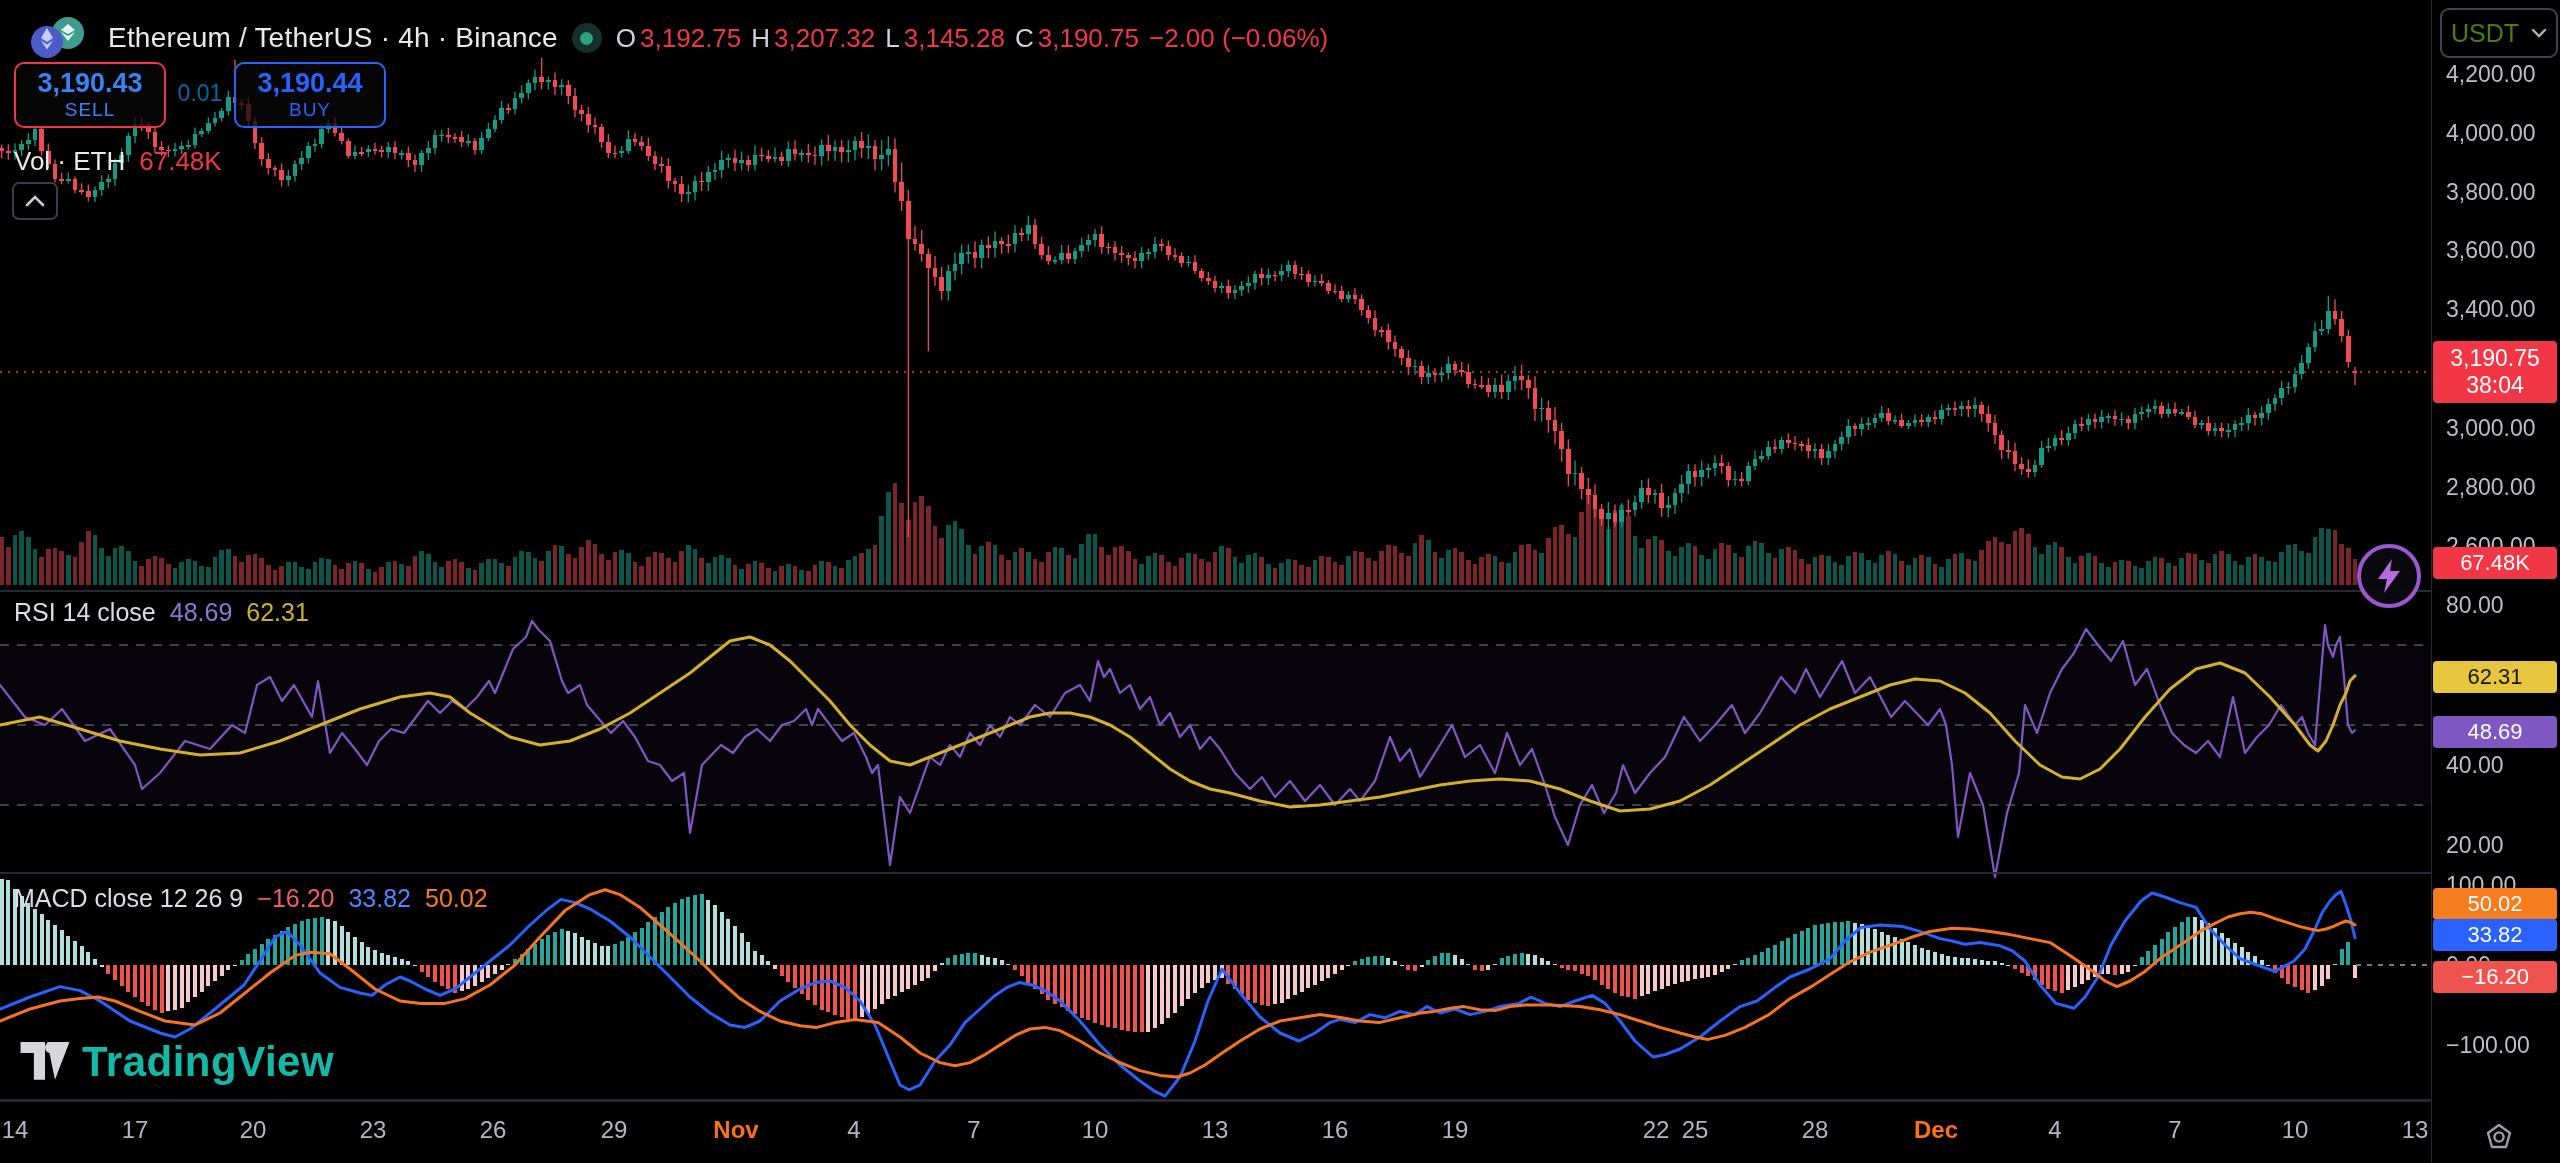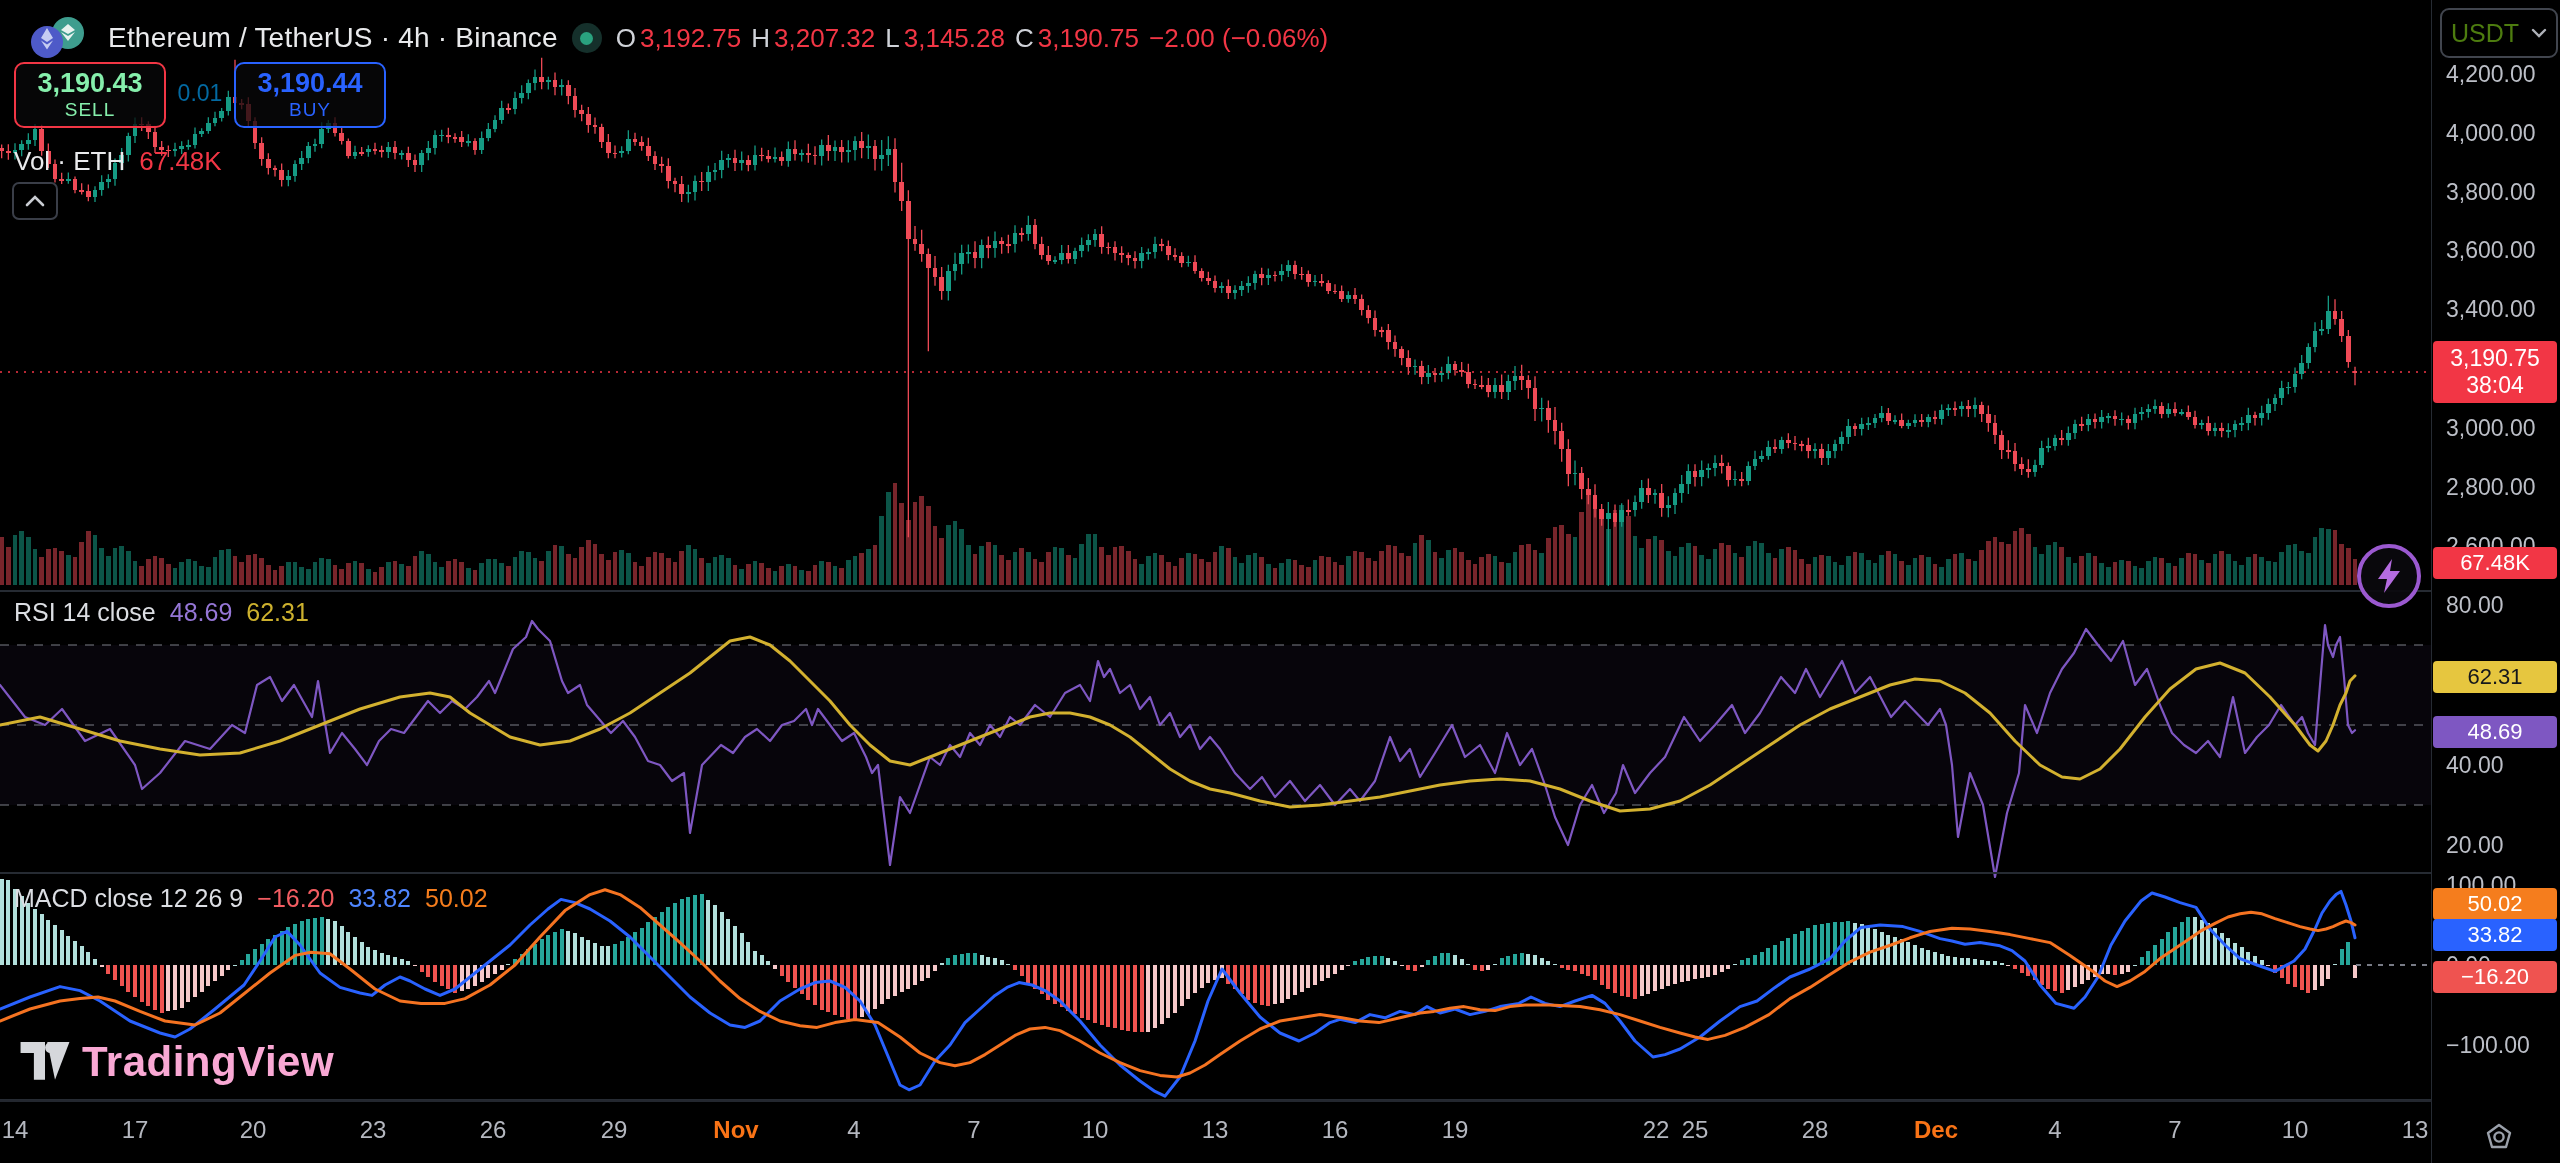--- a/index.html
+++ b/index.html
@@ -10,21 +10,21 @@
   
   #symbol-row{left:30px;top:8px;height:44px;display:flex;align-items:center;gap:14px;margin-top:8px;}
   #symbol-title{font-size:28px;color:#e9eaec;font-weight:500;letter-spacing:.2px;}
   #market-status{width:30px;height:30px;border-radius:50%;background:#15302b;display:flex;align-items:center;justify-content:center;}
   #market-status i{width:13px;height:13px;border-radius:50%;background:#2aa27f;display:block;}
   #ohlc-row{display:flex;align-items:center;gap:10px;font-size:26px;}
   .ohlc-l{color:#cfd2d8;} .ohlc-v{color:#f23645;}
   
   .trade-btn{width:148px;height:62px;border-radius:10px;background:rgba(8,8,10,.75);
     display:flex;flex-direction:column;align-items:center;justify-content:center;line-height:1.1;}
-  #sell-btn{left:14px;top:62px;border:2px solid #f23645;color:#86efac;}
+  #sell-btn{left:14px;top:62px;border:2px solid #f23645;color:#3b82f6;}
   #buy-btn{left:234px;top:62px;border:2px solid #2962ff;color:#2962ff;}
   .trade-price{font-size:27px;font-weight:600;}
   .trade-side{font-size:19px;letter-spacing:1px;margin-top:2px;}
   #spread-box{left:170px;top:80px;width:60px;height:28px;color:#0369a1;font-size:23px;text-align:center;}
   #vol-row{left:14px;top:146px;display:flex;gap:14px;font-size:26px;}
   #vol-label{color:#e9eaec;} #vol-value{color:#f23645;}
   #collapse-btn{left:12px;top:182px;width:42px;height:34px;border:2px solid #3a3e48;border-radius:7px;
     display:flex;align-items:center;justify-content:center;}
   
   .pane-legend{display:flex;gap:14px;font-size:25px;align-items:baseline;}
@@ -35,21 +35,21 @@
   #usdt-btn{left:2440px;top:8px;width:114px;height:46px;border:2px solid #41454e;border-radius:9px;
     display:flex;align-items:center;justify-content:center;gap:12px;color:#4d7c0f;font-size:25px;}
   .axis-label{position:absolute;left:2446px;transform:translateY(-50%);font-size:23px;color:#bcbfc7;white-space:nowrap;}
   .badge{position:absolute;left:2433px;width:124px;transform:translateY(-50%);border-radius:4px;
     text-align:center;font-size:22px;padding:3px 0;white-space:nowrap;}
   
   #time-axis{left:0;top:1100px;width:2432px;height:63px;border-top:2px solid #23272f;}
   .time-label{position:absolute;top:14px;transform:translateX(-50%);font-size:24px;color:#b4b7bf;}
   .time-label.bold{font-weight:700;color:#f97316;}
   
-  #tv-logo{left:20px;top:1038px;display:flex;align-items:center;gap:12px;color:#f9a8d4;justify-content:flex-end;}
+  #tv-logo{left:20px;top:1038px;display:flex;align-items:center;gap:12px;color:#14b8a6;justify-content:flex-end;}
   #tv-logo span{font-size:42px;font-weight:700;letter-spacing:.5px;}
   
   #lightning-btn{left:2357px;top:544px;width:64px;height:64px;border-radius:50%;
     border:4px solid #9b59d0;background:rgba(10,9,13,.92);box-sizing:border-box;
     display:flex;align-items:center;justify-content:center;}
   #gear-btn{left:2482px;top:1120px;width:34px;height:34px;display:flex;align-items:center;justify-content:center;}
 </style>
 </head>
 <body>
 

